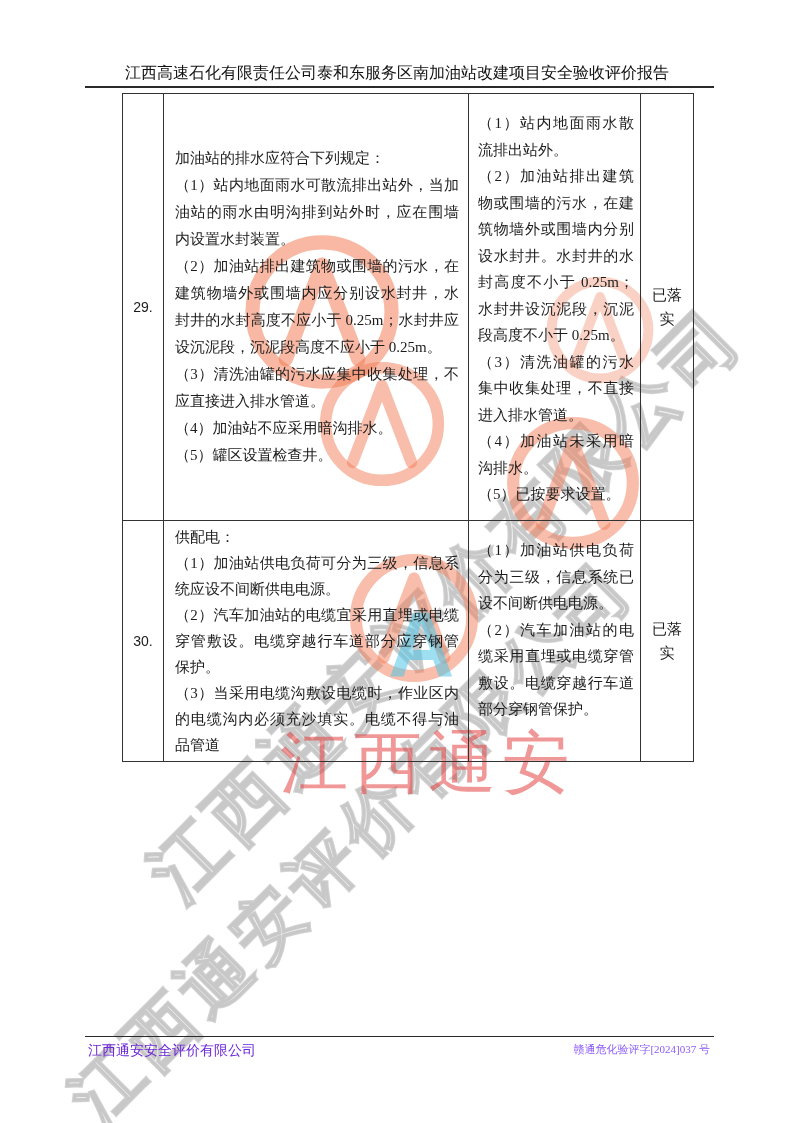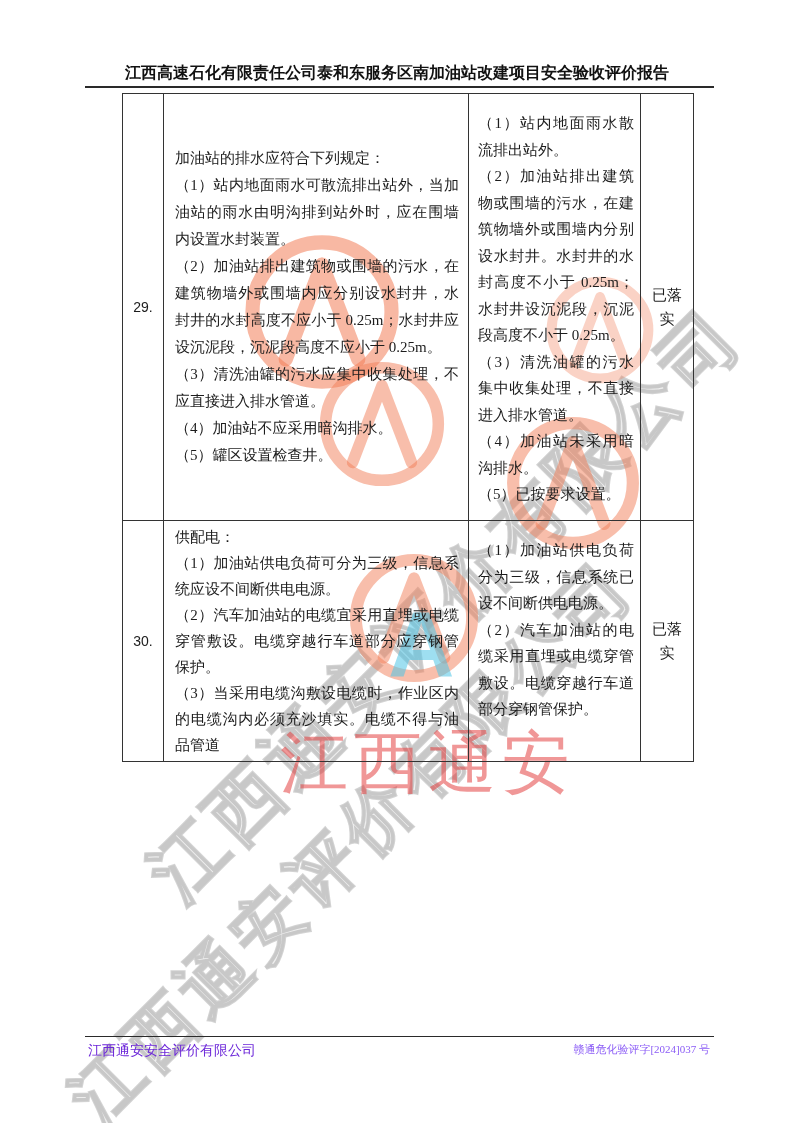--- a/index.html
+++ b/index.html
@@ -31,21 +31,21 @@
   .wm-red {
     position:absolute; left:280px; top:718px;
     font-size:68px; font-weight:normal; letter-spacing:6px;
     color:rgba(226,56,56,0.52); white-space:nowrap;
   }
 
   
   .content { position:absolute; inset:0; z-index:1; }
   .doc-title {
     position:absolute; left:0; right:0; top:63px;
-    text-align:center; font-weight:bold; font-size:16px; color:#111;
+    text-align:center; font-weight:normal; font-size:16px; color:#111;
   }
   .header-rule {
     position:absolute; left:85px; right:80px; top:86px;
     border-top:2px solid #2a2a2a; height:0;
   }
 
   table.check-table {
     position:absolute; left:122px; top:93px;
     width:571px; border-collapse:collapse; table-layout:fixed;
     font-size:15px;

